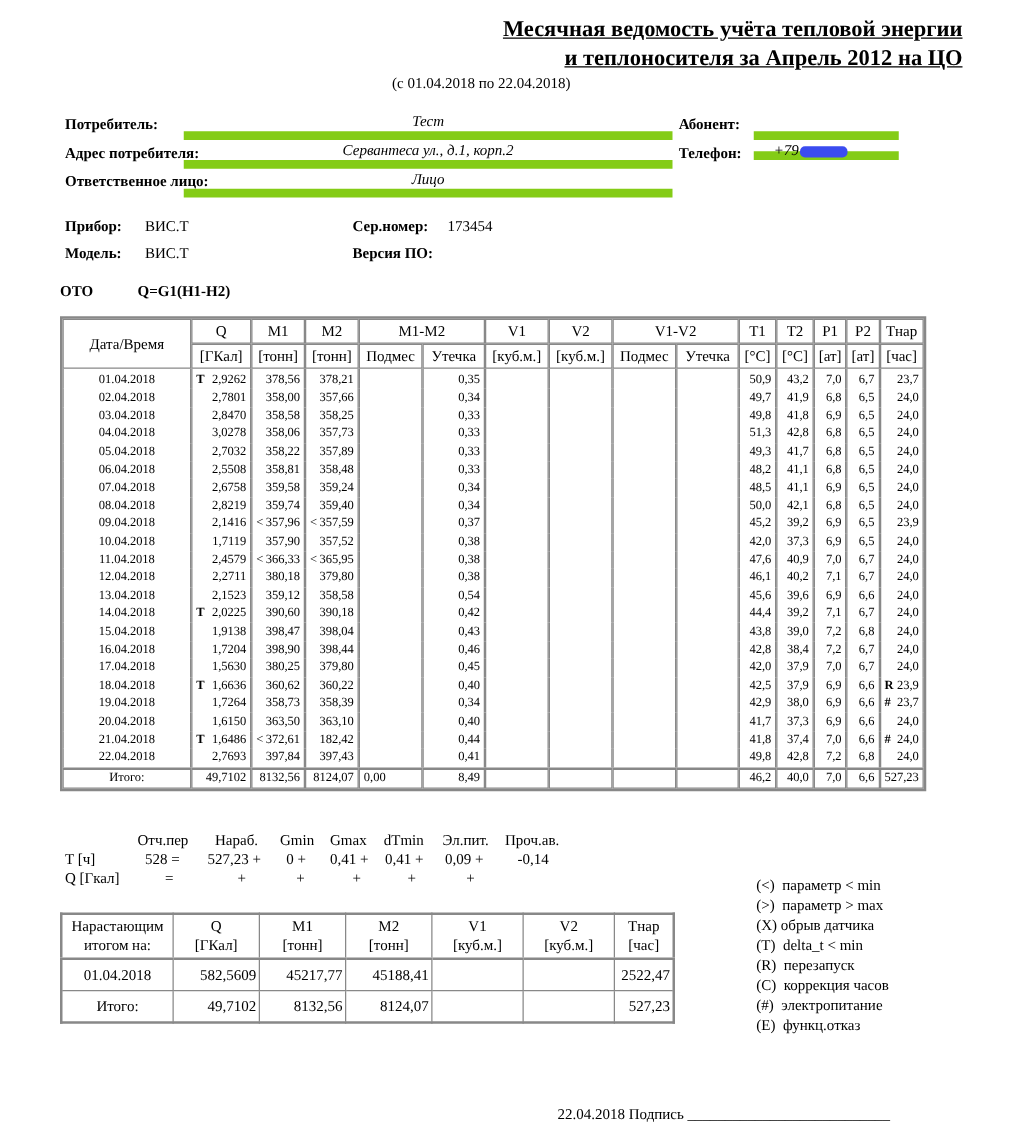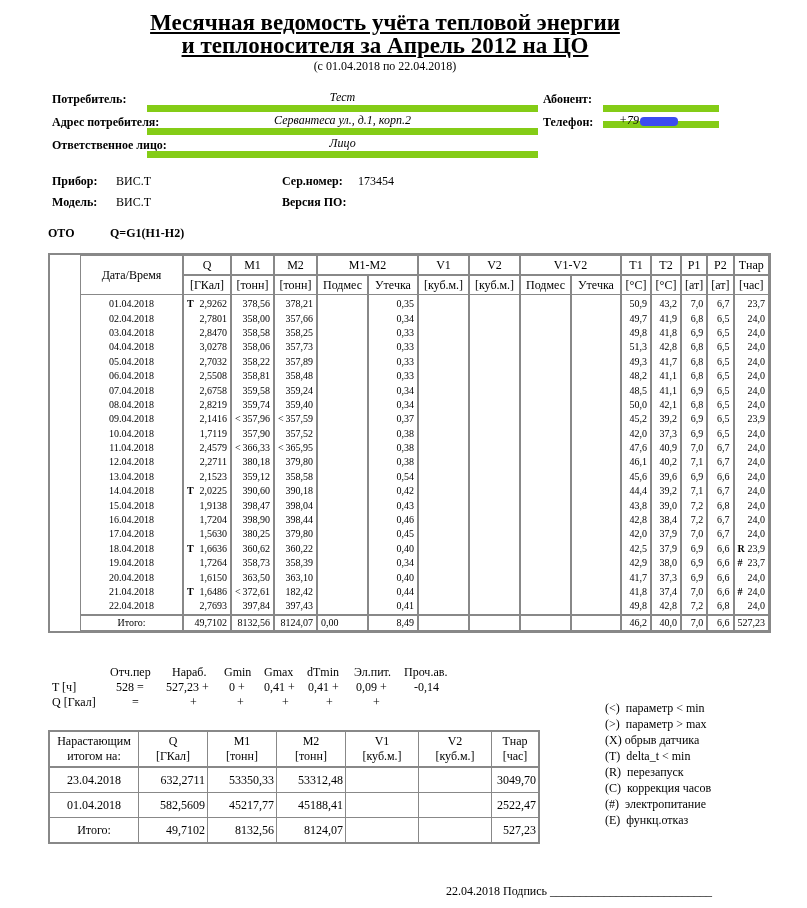--- a/index.html
+++ b/index.html
@@ -1,27 +1,27 @@
 <!DOCTYPE html>
 <html><head>
 <meta charset="utf-8">
 <style>
   html, body { margin: 0; padding: 0; background: #ffffff; }
   body { width: 807px; height: 908px; position: relative; font-family: "Liberation Serif", serif; color: #000; overflow: hidden; }
   .abs { position: absolute; }
-  .title { left: 0; width: 770px; text-align: center; font-weight: bold; font-size: 23px; text-decoration: underline; line-height: 22px; }
+  .title { left: 0; width: 770px; text-align: right; font-weight: bold; font-size: 18px; text-decoration: underline; line-height: 22px; }
   .subtitle { left: 0; width: 770px; text-align: center; font-size: 12px; }
   .lbl { font-weight: bold; font-size: 12px; }
   .val { font-size: 12px; }
   .line-field { border-bottom: 7px solid #84cc16; font-style: italic; text-align: center; font-size: 12px; height: 16px; line-height: 16px; }
   .phone-blur { display: inline-block; width: 38px; height: 9px; background: #3b4cf0; border-radius: 4px; vertical-align: middle; margin-left: 1px; }
 
   table.main { position: absolute; left: 48px; top: 253px; border-collapse: separate; border-spacing: 0; font-size: 10px; }
   table.main td, table.main th { border: 1px solid #888; padding: 0 3px; white-space: nowrap; font-weight: normal; }
-  table.main { border: 2px solid #888; padding-left: 30px; }
+  table.main { border: 2px solid #888; }
   table.main thead th { font-size: 12px; text-align: center; height: 18px; }
   table.main tbody td { height: 14.4px; line-height: 14px; text-align: right; border-top: none; border-bottom: none; }
   table.main tbody td.date { text-align: center; }
   table.main tbody tr.first td { padding-top: 2px; }
   table.main tfoot td { border-top: 2px solid #888; text-align: right; height: 14px; }
   table.main tfoot td.itogo { text-align: center; }
   .flag { float: left; font-weight: bold; font-size: 10px; }
   .flag-lt { float: left; font-size: 10px; }
   .w-date{width:95px}.w-q{width:40px}.w-m{width:35px}.w-pm{width:43px}.w-ut{width:42px}.w-v{width:43px}.w-t{width:22px}.w-p{width:16px}.w-tn{width:27px}
 
@@ -535,29 +535,20 @@
       <td style="width:64px"><span>Q</span><br><span>[ГКал]</span></td>
       <td style="width:64px"><span>М1</span><br><span>[тонн]</span></td>
       <td style="width:64px"><span>М2</span><br><span>[тонн]</span></td>
       <td style="width:68px"><span>V1</span><br><span>[куб.м.]</span></td>
       <td style="width:68px"><span>V2</span><br><span>[куб.м.]</span></td>
       <td style="width:42px"><span>Тнар</span><br><span>[час]</span></td>
     </tr>
   </thead>
   <tbody id="cum-body">
       <tr>
-        <td class="d">23.04.2018</td>
-        <td>632,2711</td>
-        <td>53350,33</td>
-        <td>53312,48</td>
-        <td></td>
-        <td></td>
-        <td>3049,70</td>
-      </tr>
-      <tr>
         <td class="d">01.04.2018</td>
         <td>582,5609</td>
         <td>45217,77</td>
         <td>45188,41</td>
         <td></td>
         <td></td>
         <td>2522,47</td>
       </tr>
       <tr>
         <td class="d">Итого:</td>

